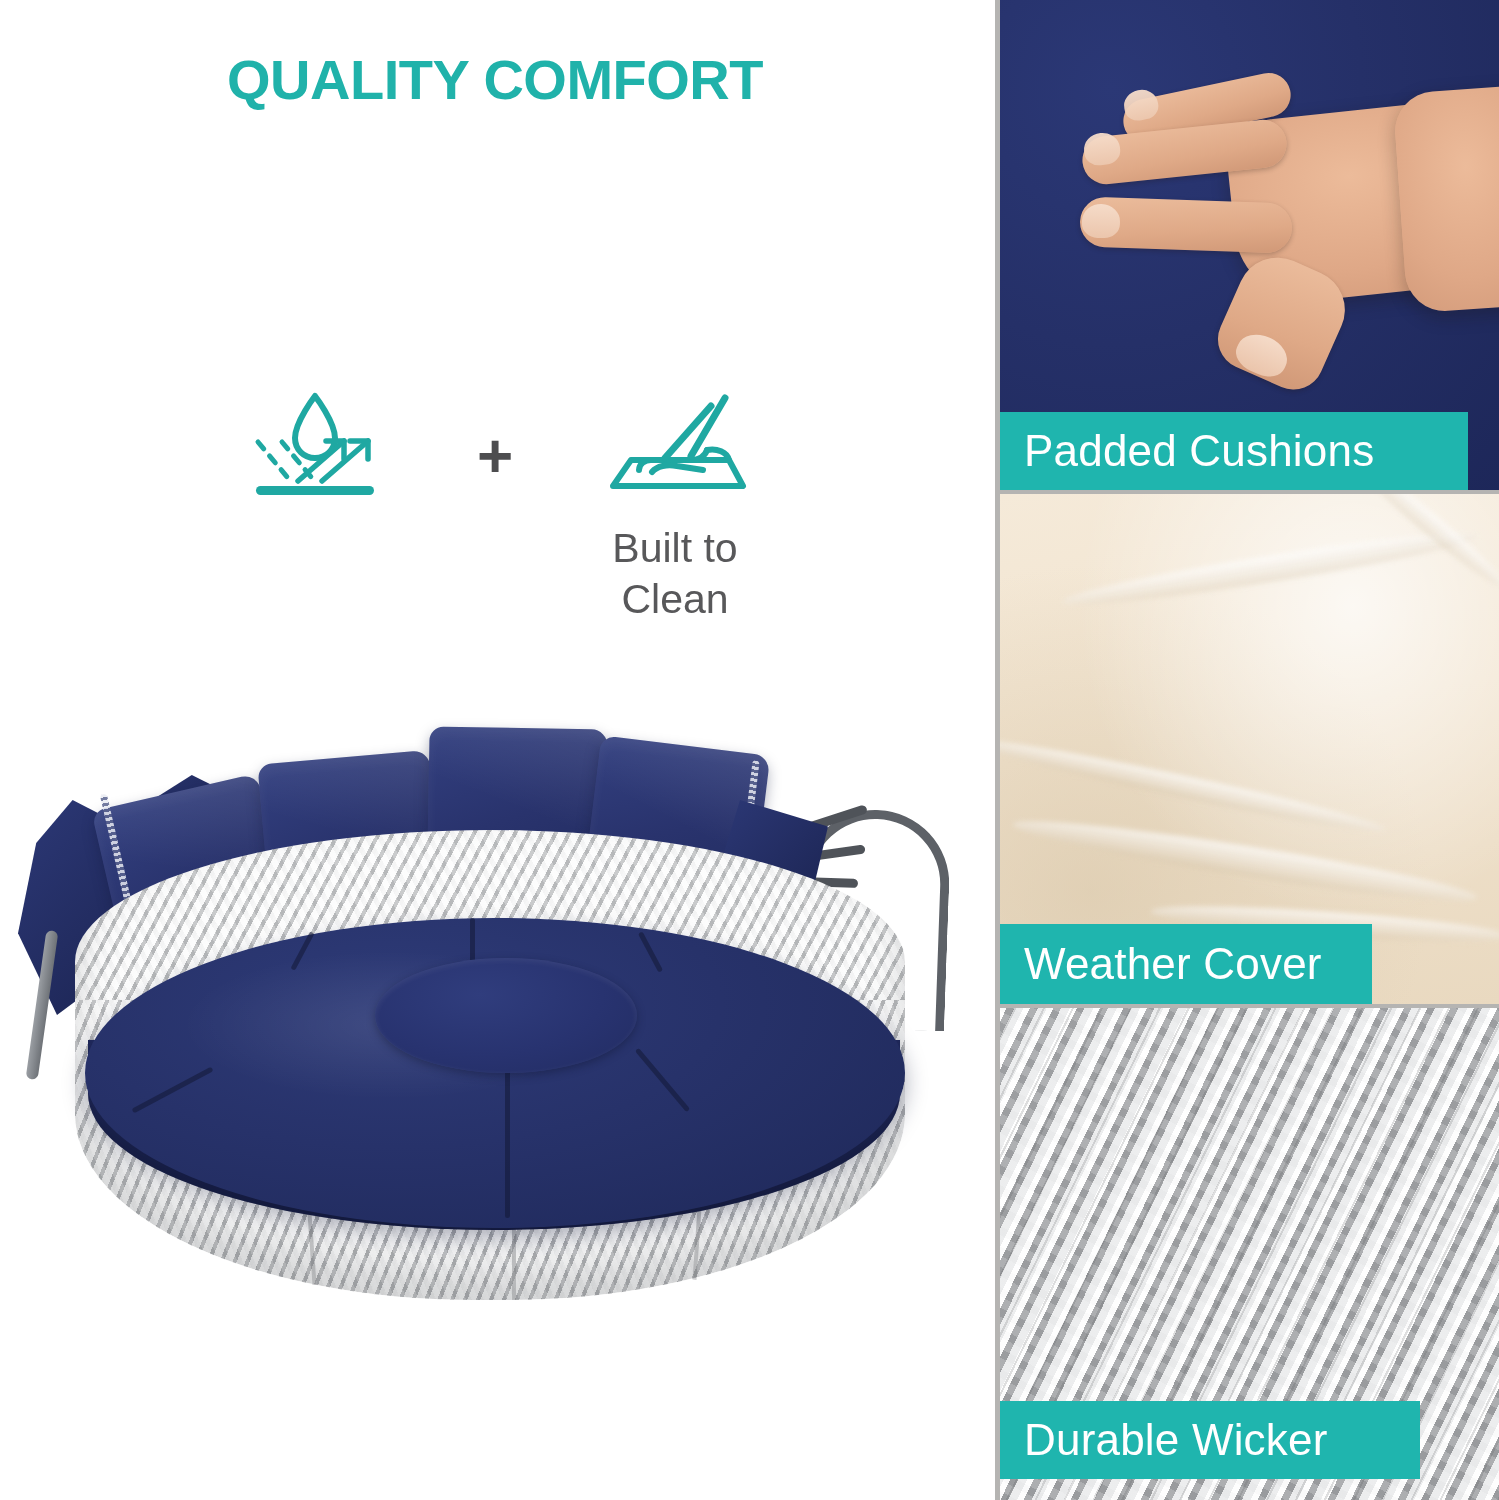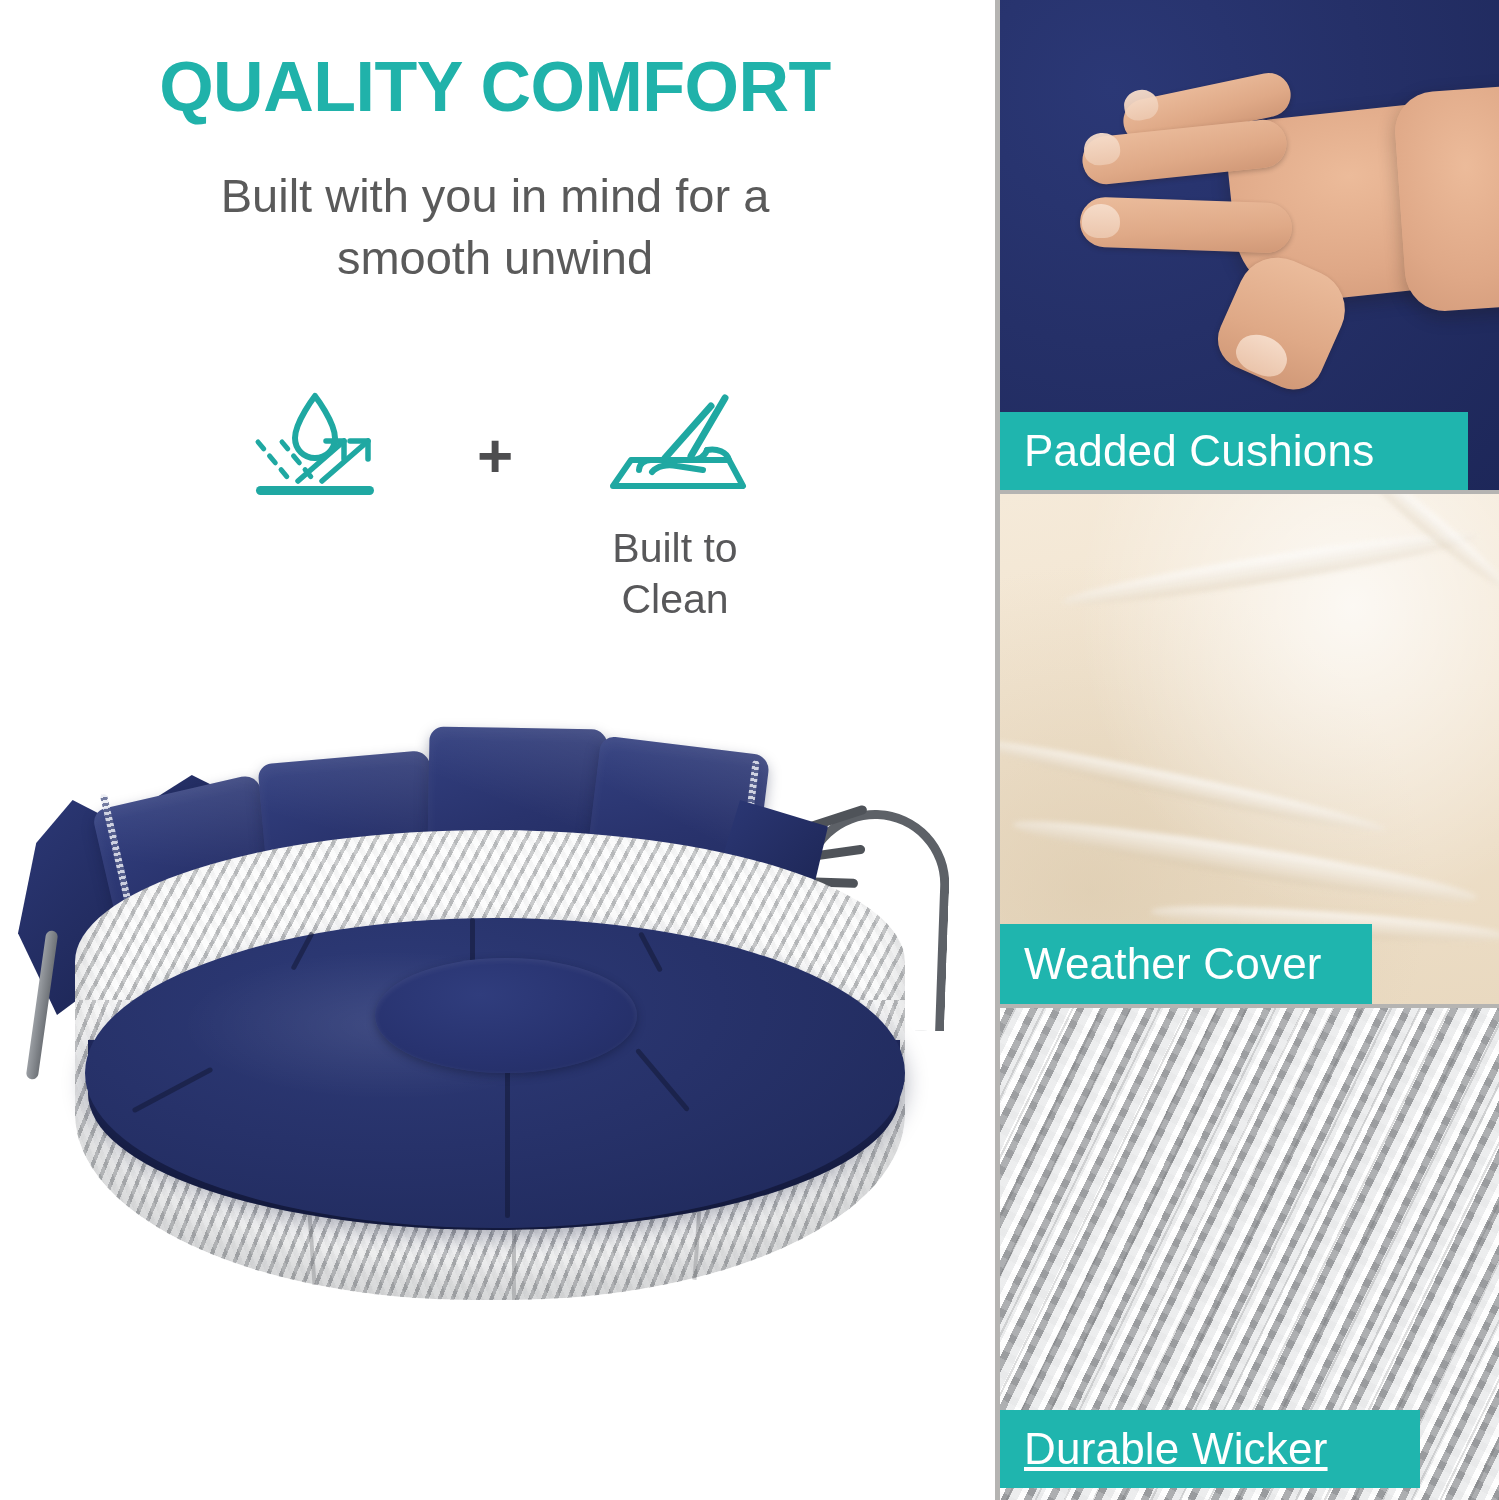--- a/index.html
+++ b/index.html
@@ -26,21 +26,21 @@
     left: 0; top: 0;
     width: 990px; height: 1500px;
     background: #ffffff;
   }
 
   .headline {
     position: absolute;
     left: 0; top: 52px;
     width: 990px;
     text-align: center;
-    font-size: 70px;
+    font-size: 56px;
     font-weight: bold;
     letter-spacing: -0.5px;
     color: #20B2AA;
     line-height: 1.0;
     white-space: nowrap;
   }
 
   .subtitle {
     position: absolute;
     left: 145px; top: 165px;
@@ -322,38 +322,37 @@
     align-items: center;
     font-size: 44px;
     font-weight: 400;
     letter-spacing: .2px;
     padding-left: 24px;
     box-sizing: border-box;
     white-space: nowrap;
   }
   #caption-cushions { left: 0;  bottom: 0; width: 468px; height: 78px; }
   #caption-fabric   { left: 0;  bottom: 0; width: 372px; height: 80px; }
-  #caption-wicker   { left: 0;  bottom: 12px; width: 420px; height: 78px; text-decoration: underline; }
+  #caption-wicker   { left: 0;  bottom: 21px; width: 420px; height: 78px; }
 
   .panel-divider {
     position: absolute;
     left: 5px; width: 504px; height: 4px;
     background: #b5b4b2;
   }
 </style>
 </head>
 <body>
 
 <div id="infographic">
 
   <div id="left-column">
 
     <div class="headline">QUALITY COMFORT</div>
 
-    <div class="subtitle">Built with you in mind for a smooth unwind</div>
 
     <div id="feature-row">
 
       <div class="feature">
         <div class="feature-icon">
           <svg width="150" height="118" viewBox="0 0 150 118" fill="none">
 
             <path d="M75 10 C75 10 95 36 95 52 C95 63.5 86 72 75 72 C64 72 55 63.5 55 52 C55 36 75 10 75 10 Z" stroke="#1FA8A2" stroke-width="6" stroke-linejoin="round" fill="none"></path>
 
             <line x1="18" y1="56" x2="48" y2="92" stroke="#1FA8A2" stroke-width="5" stroke-linecap="round" stroke-dasharray="9 9"></line>

